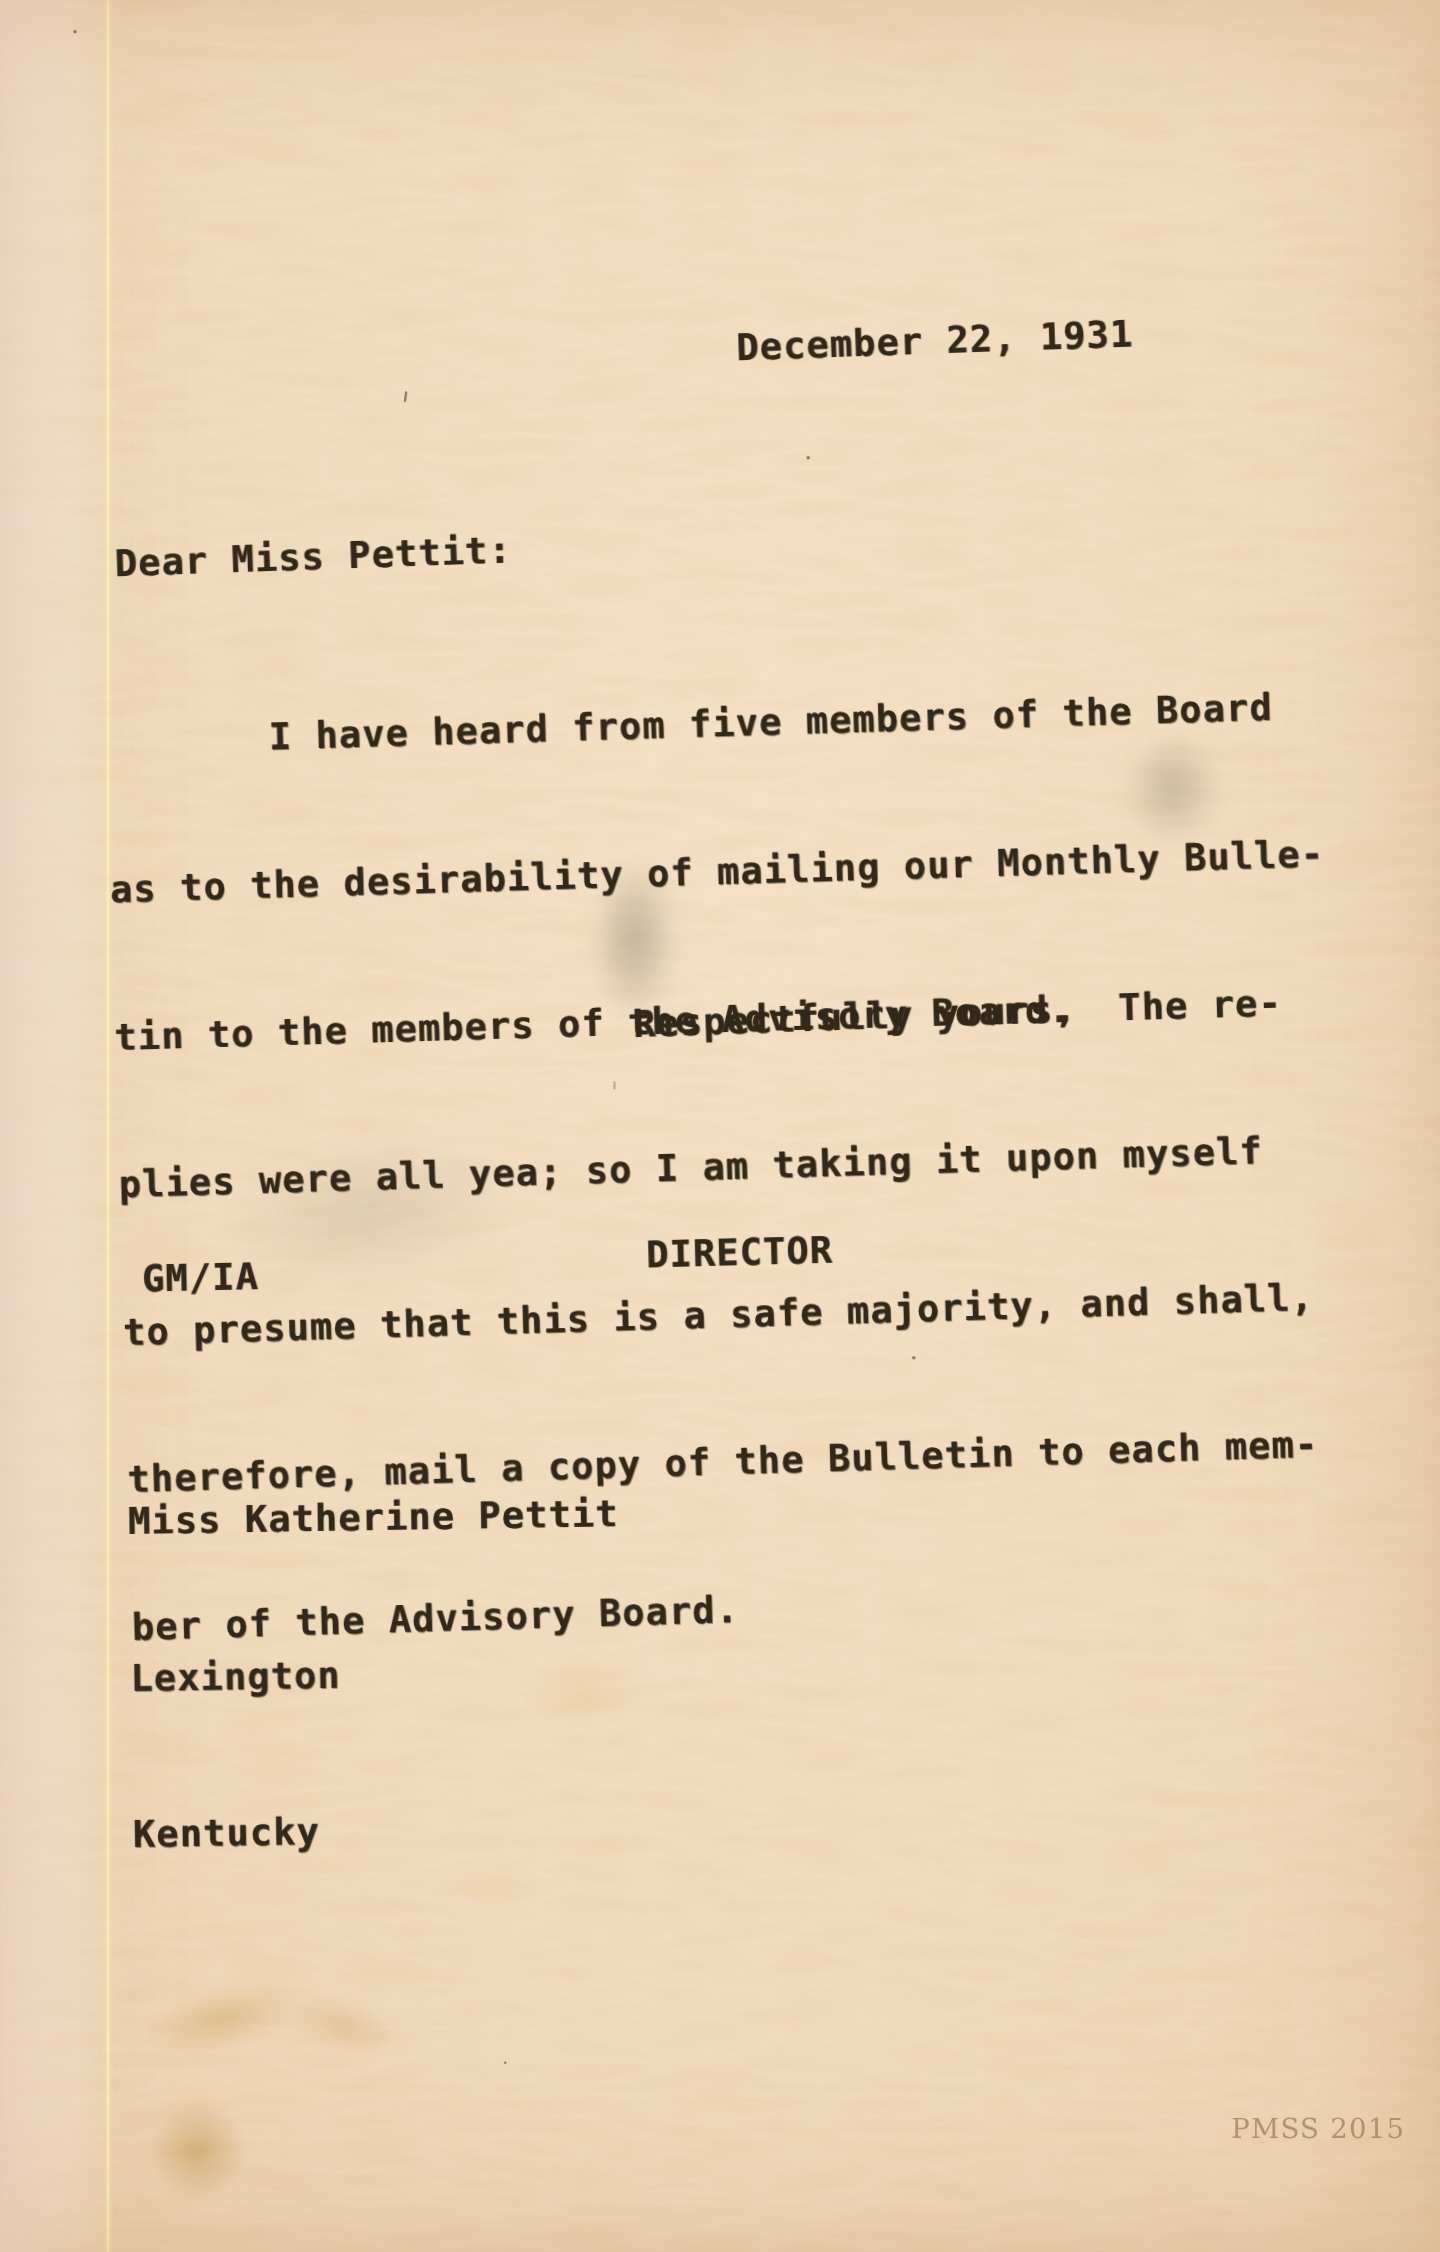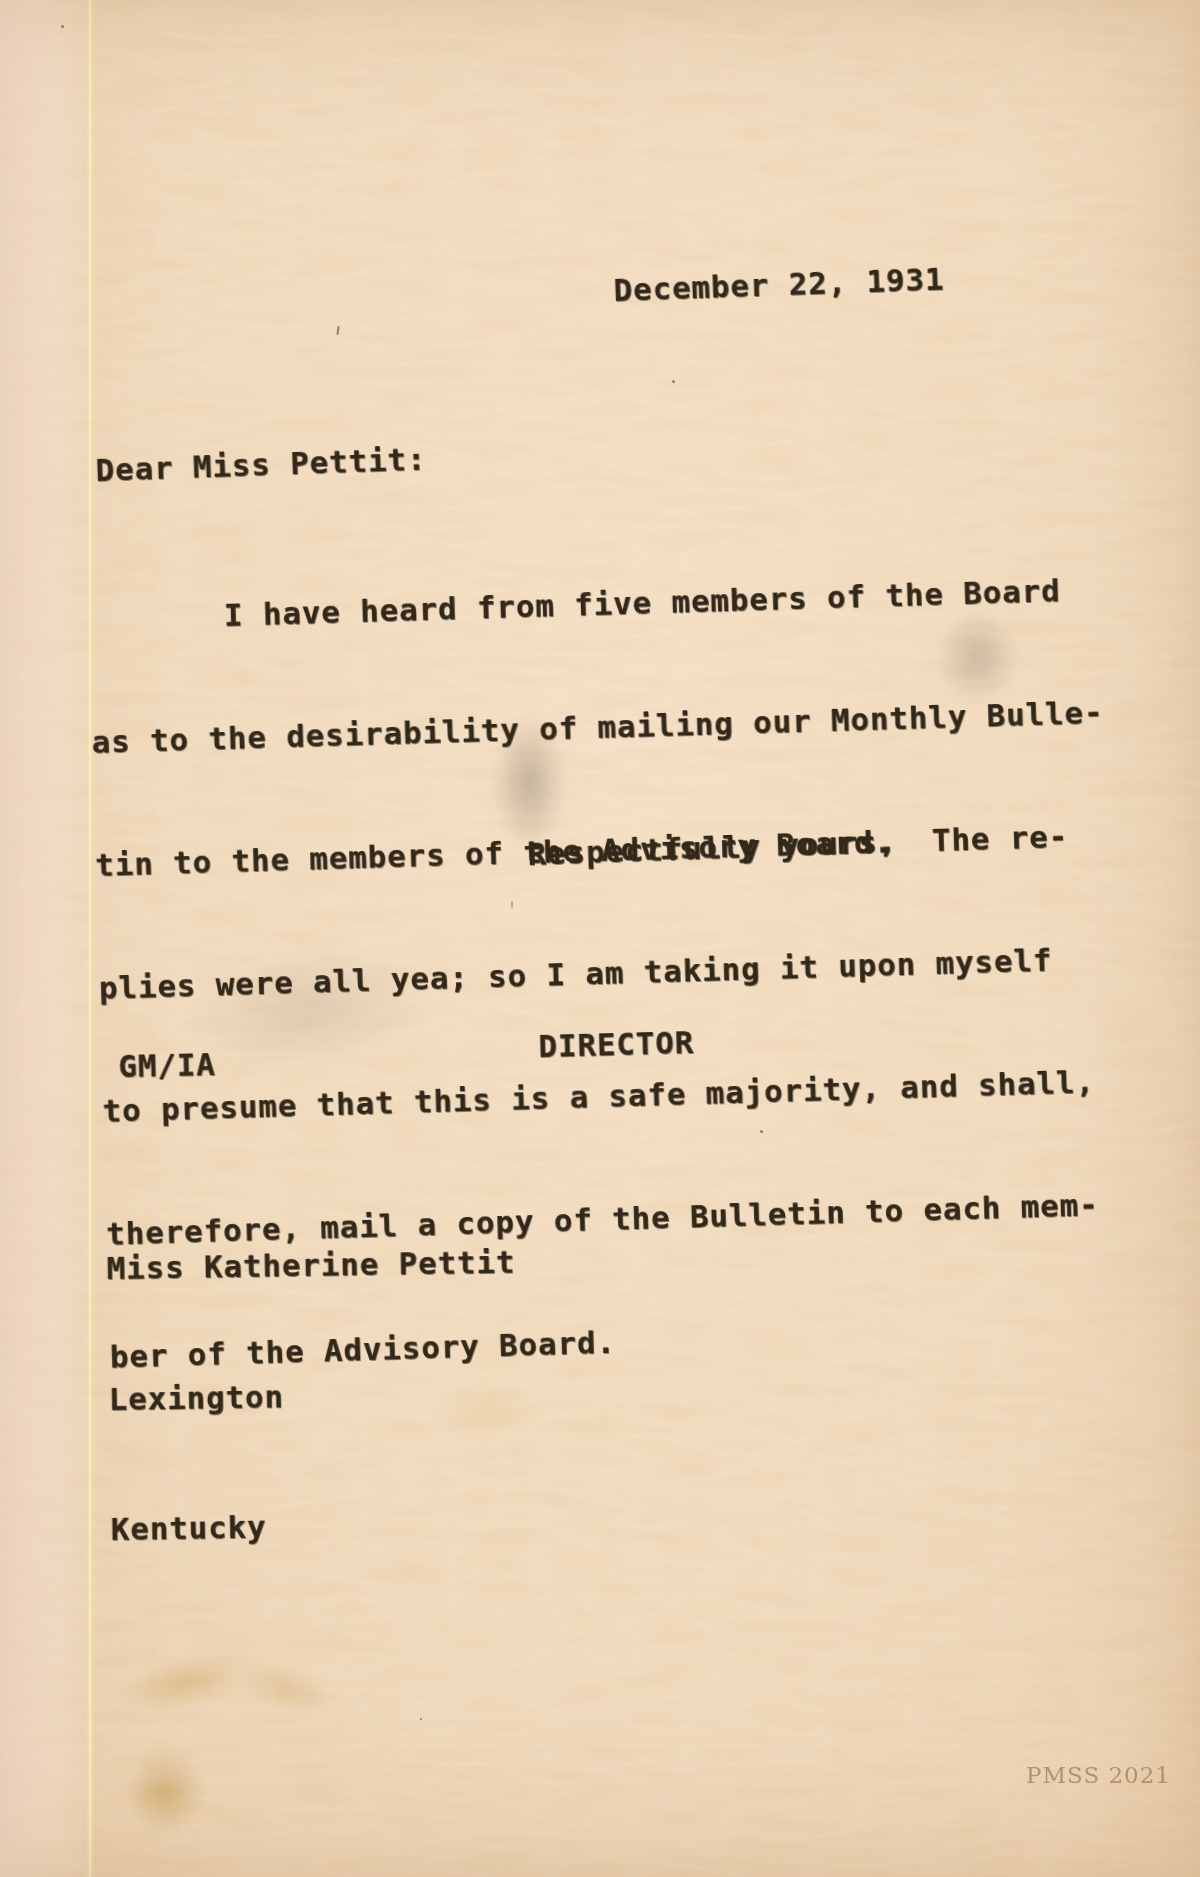--- a/index.html
+++ b/index.html
@@ -149,13 +149,13 @@
 <div class="typed initials">GM/IA</div>
 
 <div class="typed director">DIRECTOR</div>
 
 <div class="typed recipient">
   <div class="tline">Miss Katherine Pettit</div>
   <div class="tline">Lexington</div>
   <div class="tline">Kentucky</div>
 </div>
 
-<div class="watermark">PMSS 2021</div>
+<div class="watermark">PMSS 2015</div>
 
 </body></html>

